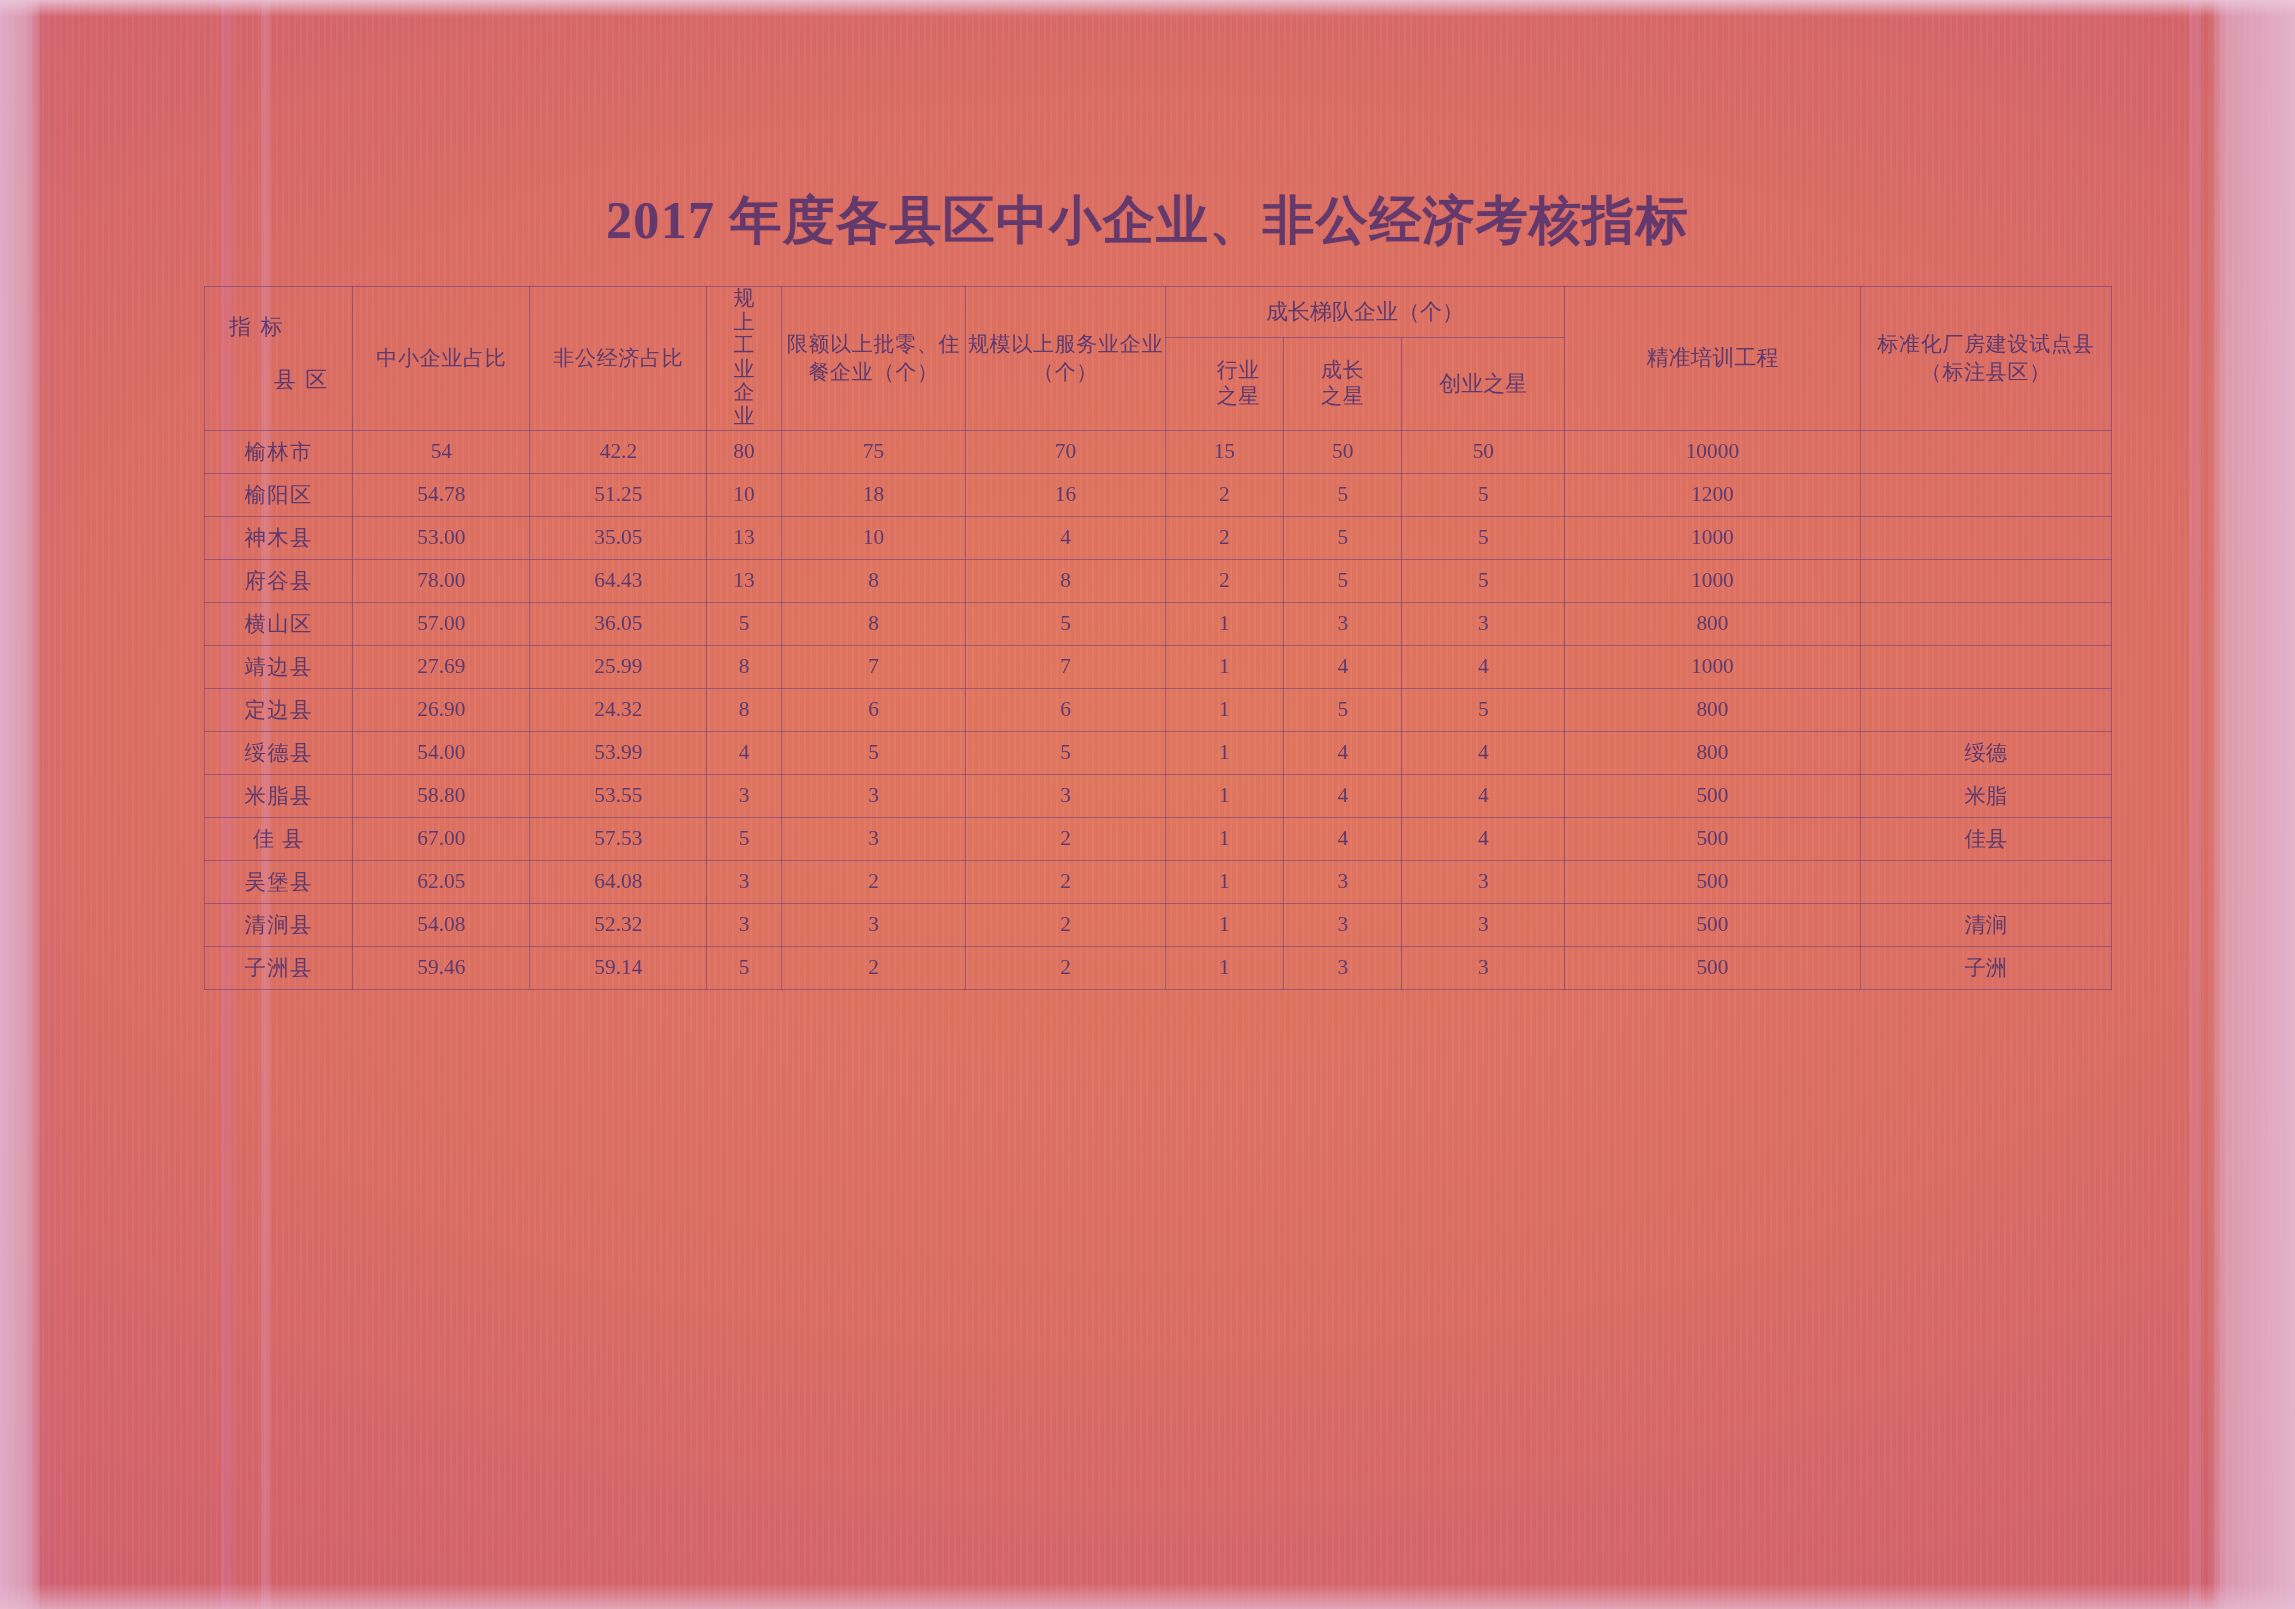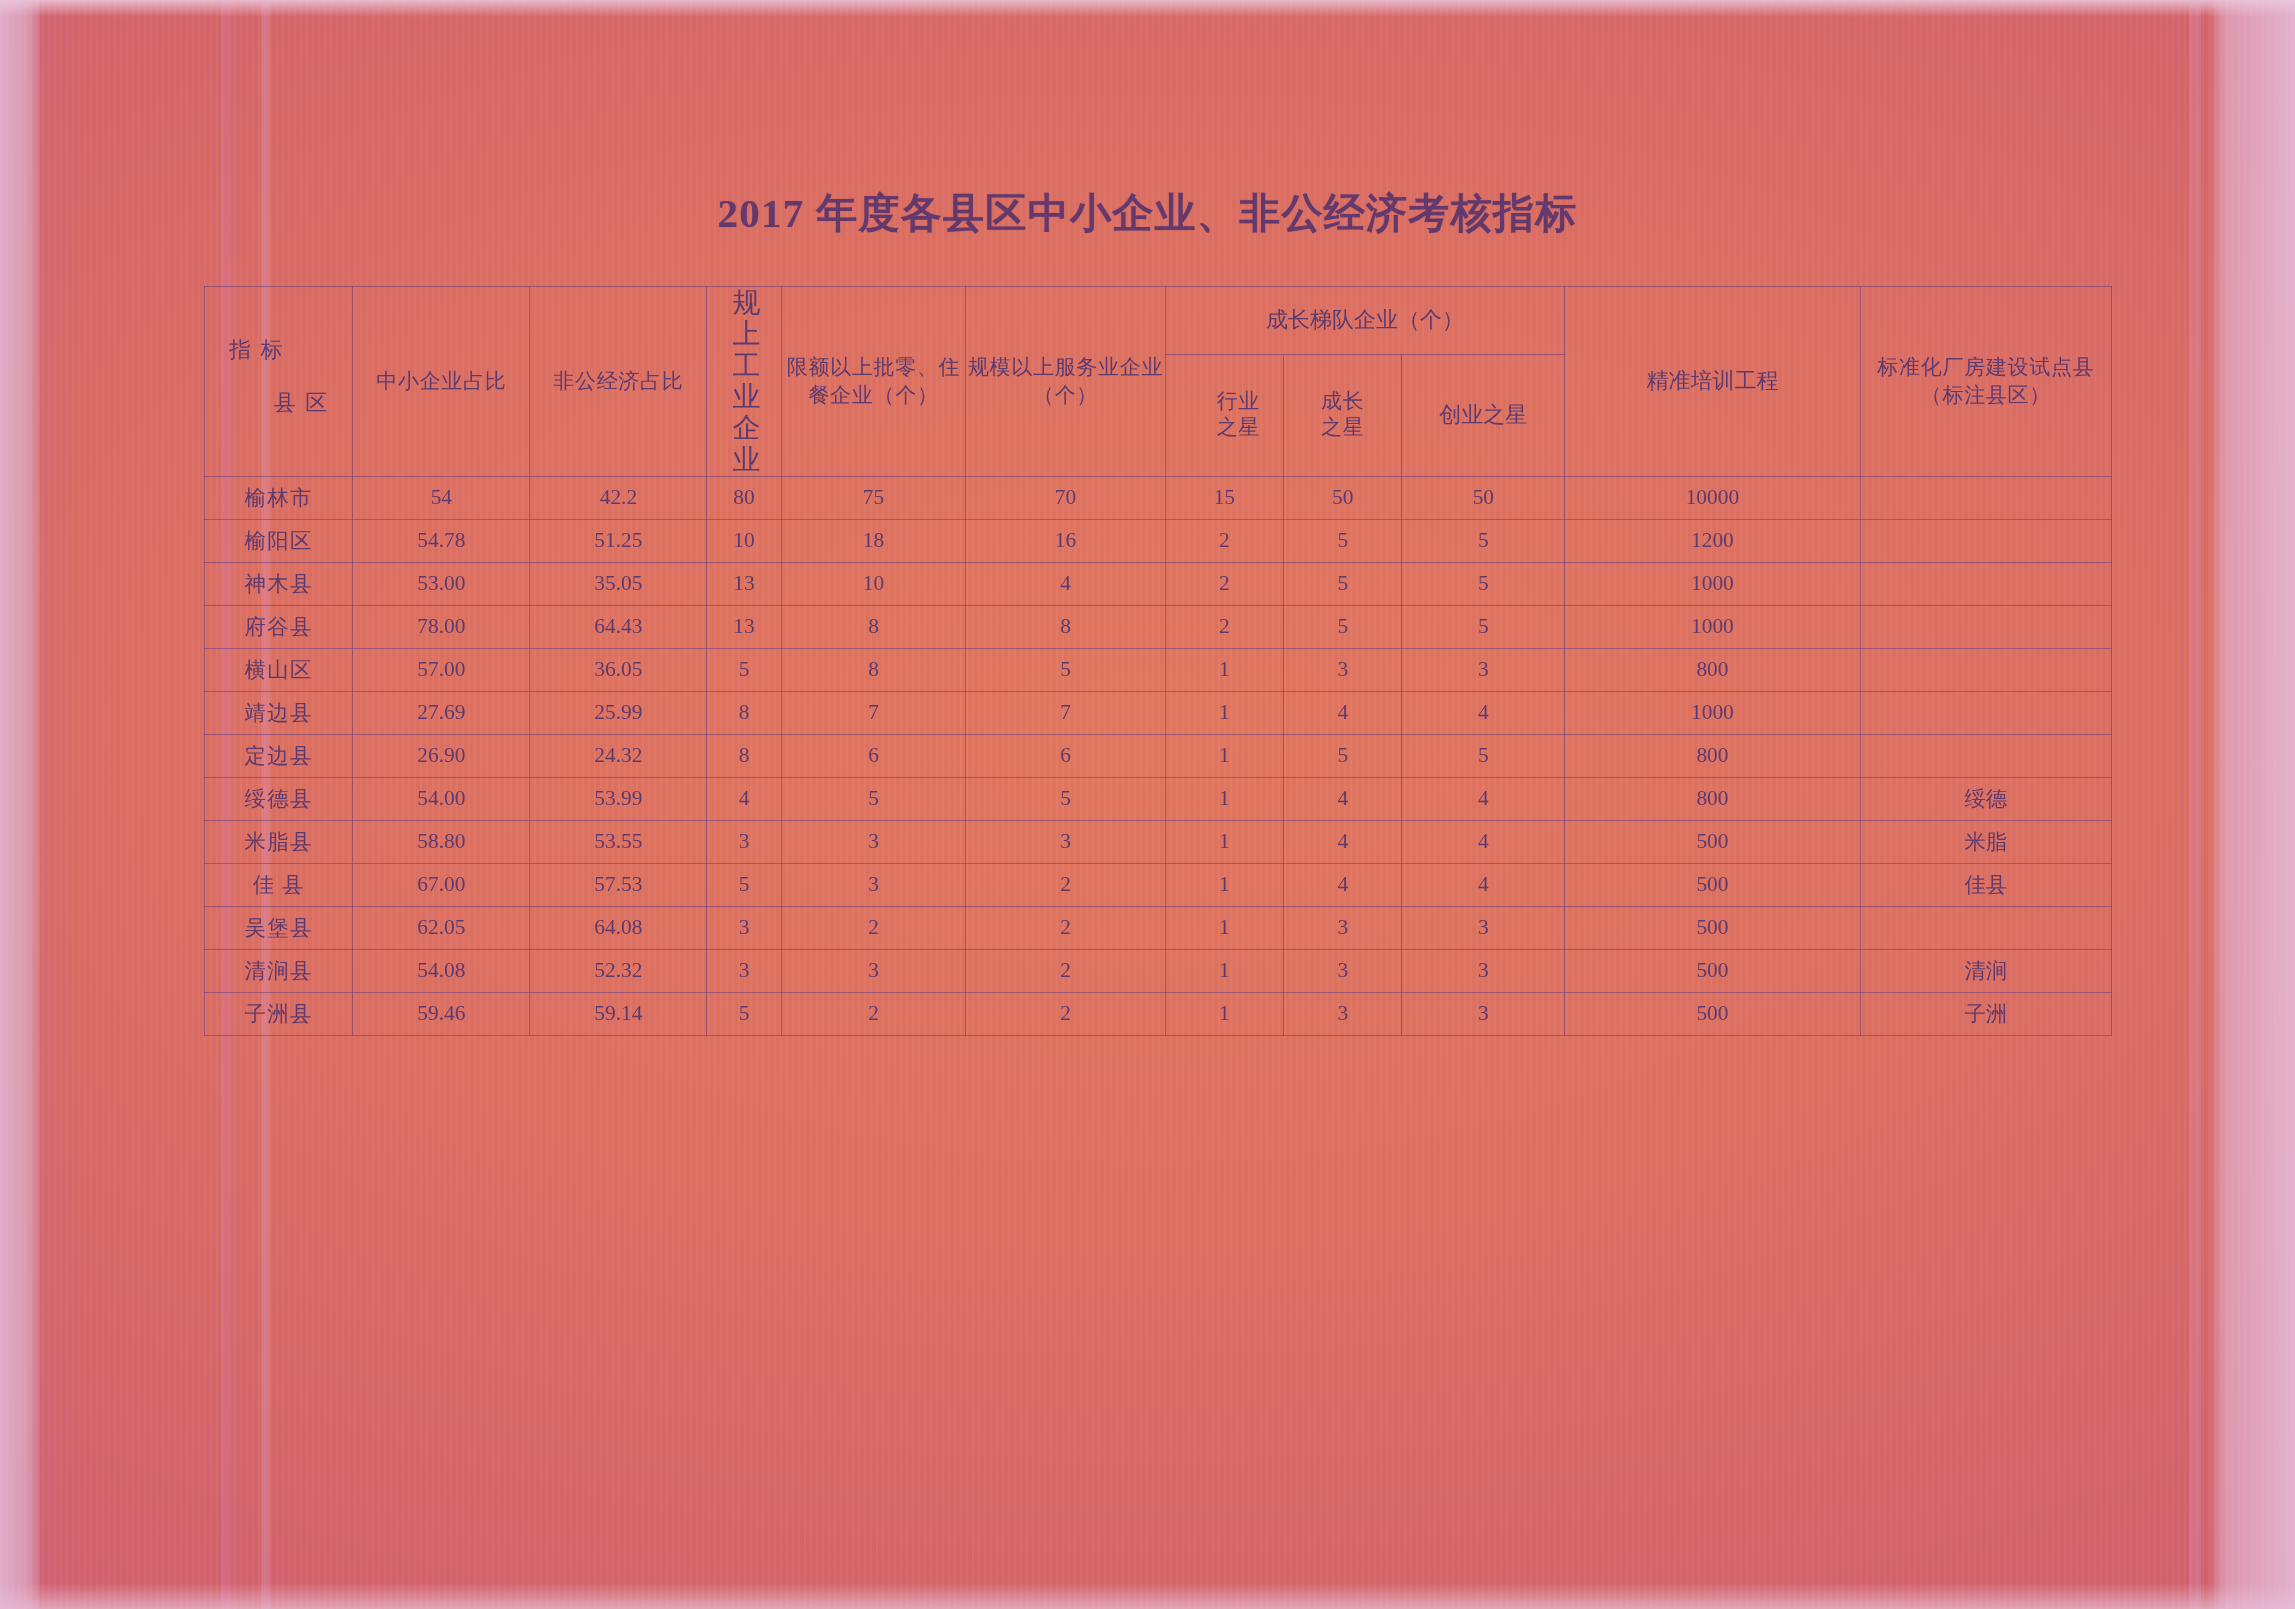--- a/index.html
+++ b/index.html
@@ -69,21 +69,21 @@
 
   
   .doc-title {
     position: absolute;
     top: 186px;
     left: 0;
     width: 100%;
     text-align: center;
     font-family: "Liberation Serif", serif;
     font-weight: bold;
-    font-size: 41px;
+    font-size: 52px;
     letter-spacing: 1.3px;
     color: #4a2d6e;
     opacity: 0.82;
     text-shadow: 0 0 1.3px rgba(70,40,110,0.35);
   }
 
   
   .table-wrap {
     position: absolute;
     left: 204px;
@@ -114,21 +114,21 @@
     height: 42px;
   }
   td.rowhead {
     font-size: 22px;
     letter-spacing: 1.3px;
   }
   .vert {
     
     display: inline-block;
     line-height: 1.12;
-    font-size: 28px;
+    font-size: 21px;
   }
   .corner {
     position: relative;
     height: 100%;
   }
   .corner .c-top {
     position: absolute;
     top: 8px;
     right: 23px;
     font-size: 22px;

